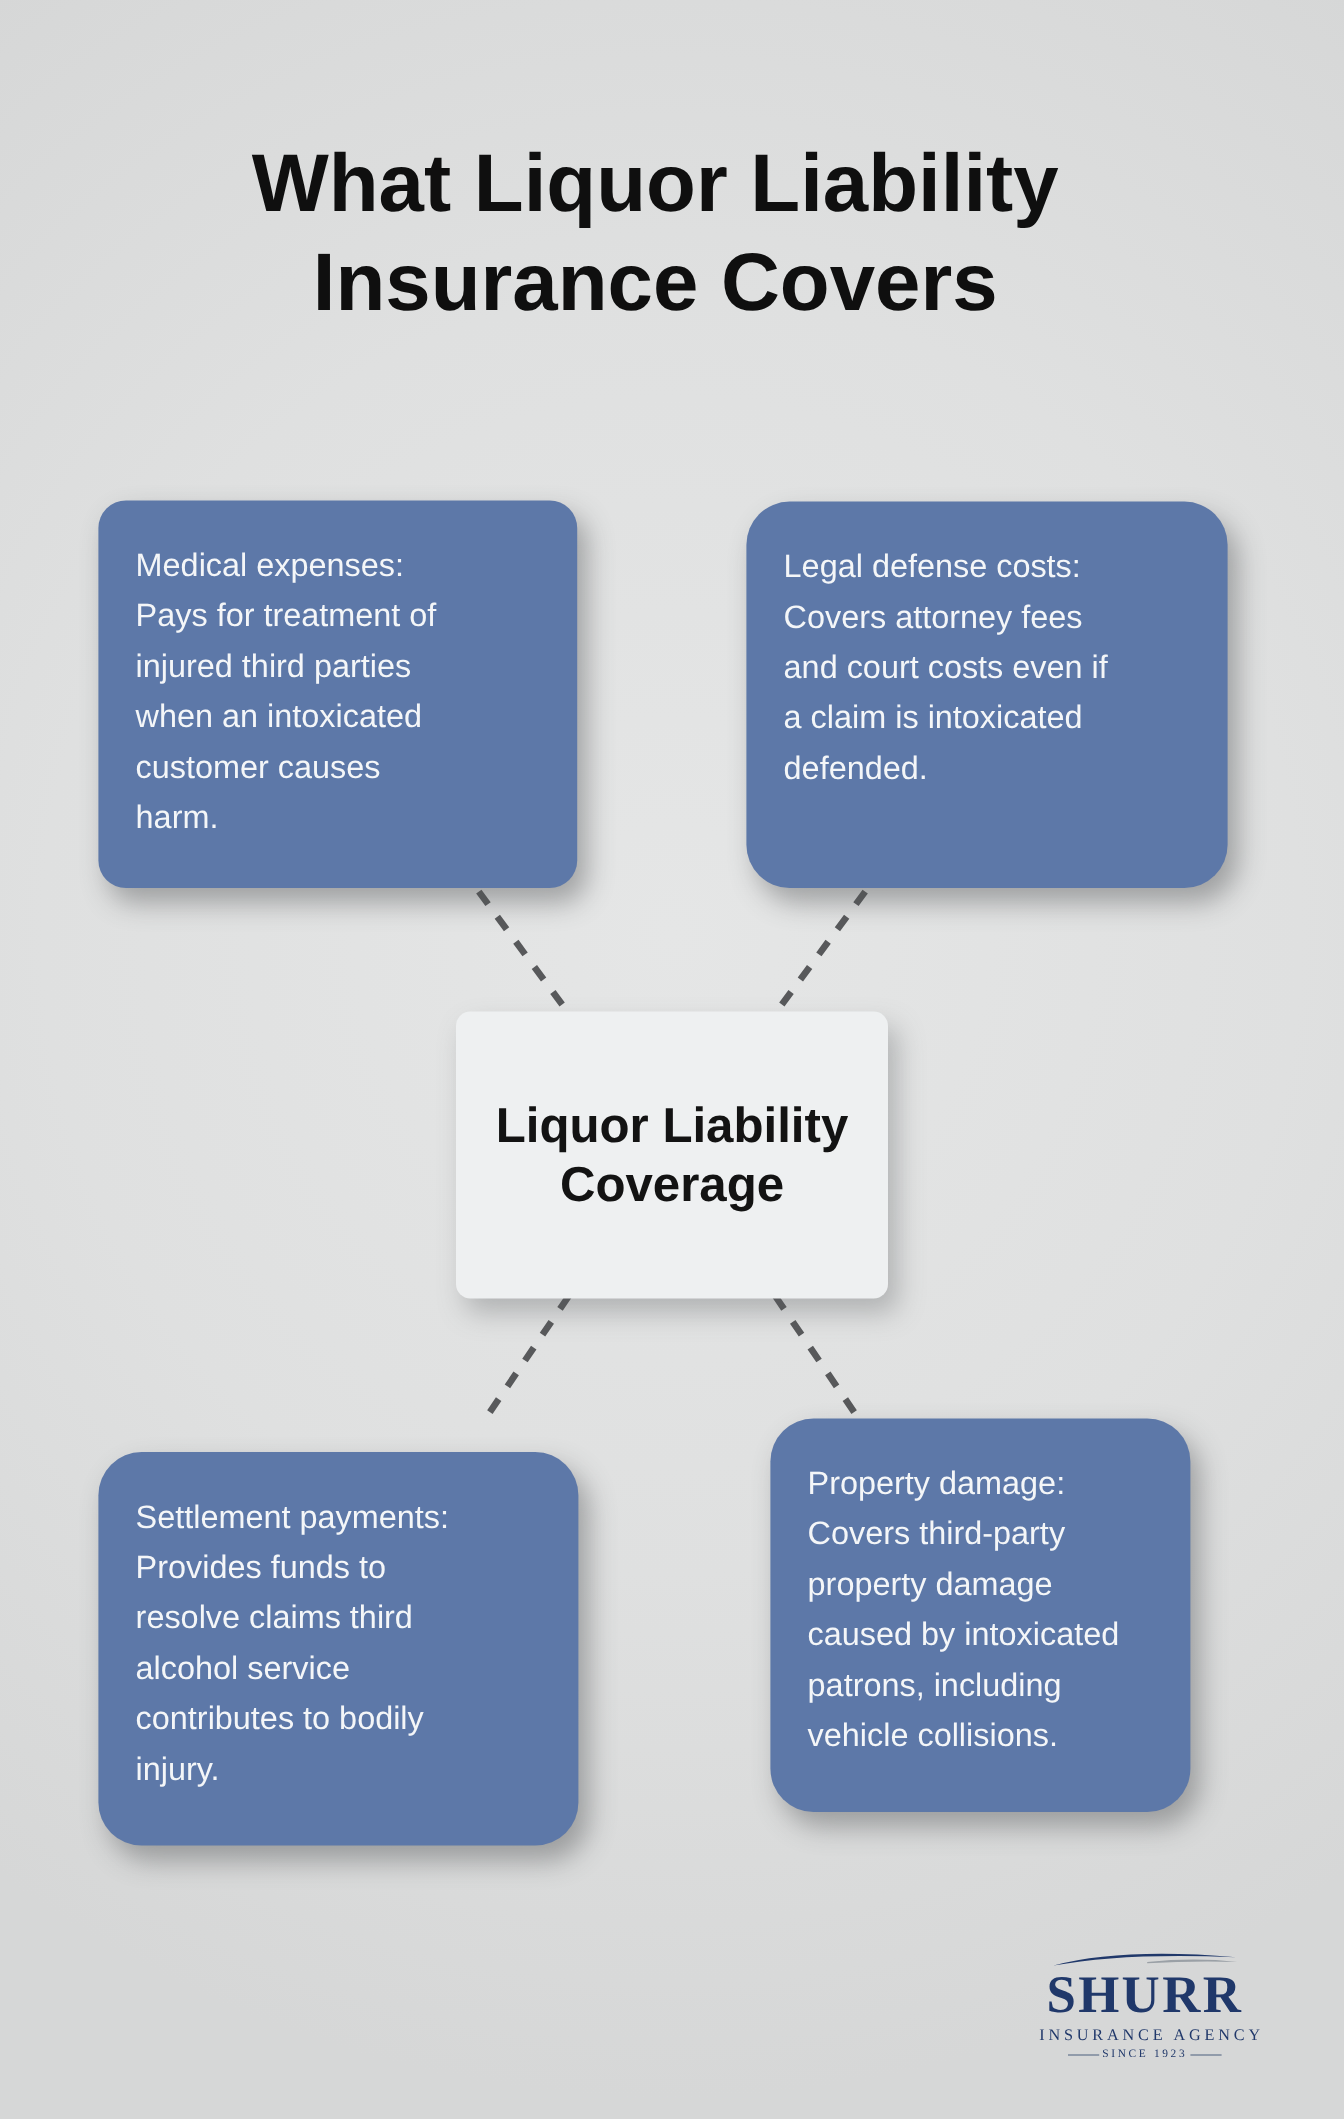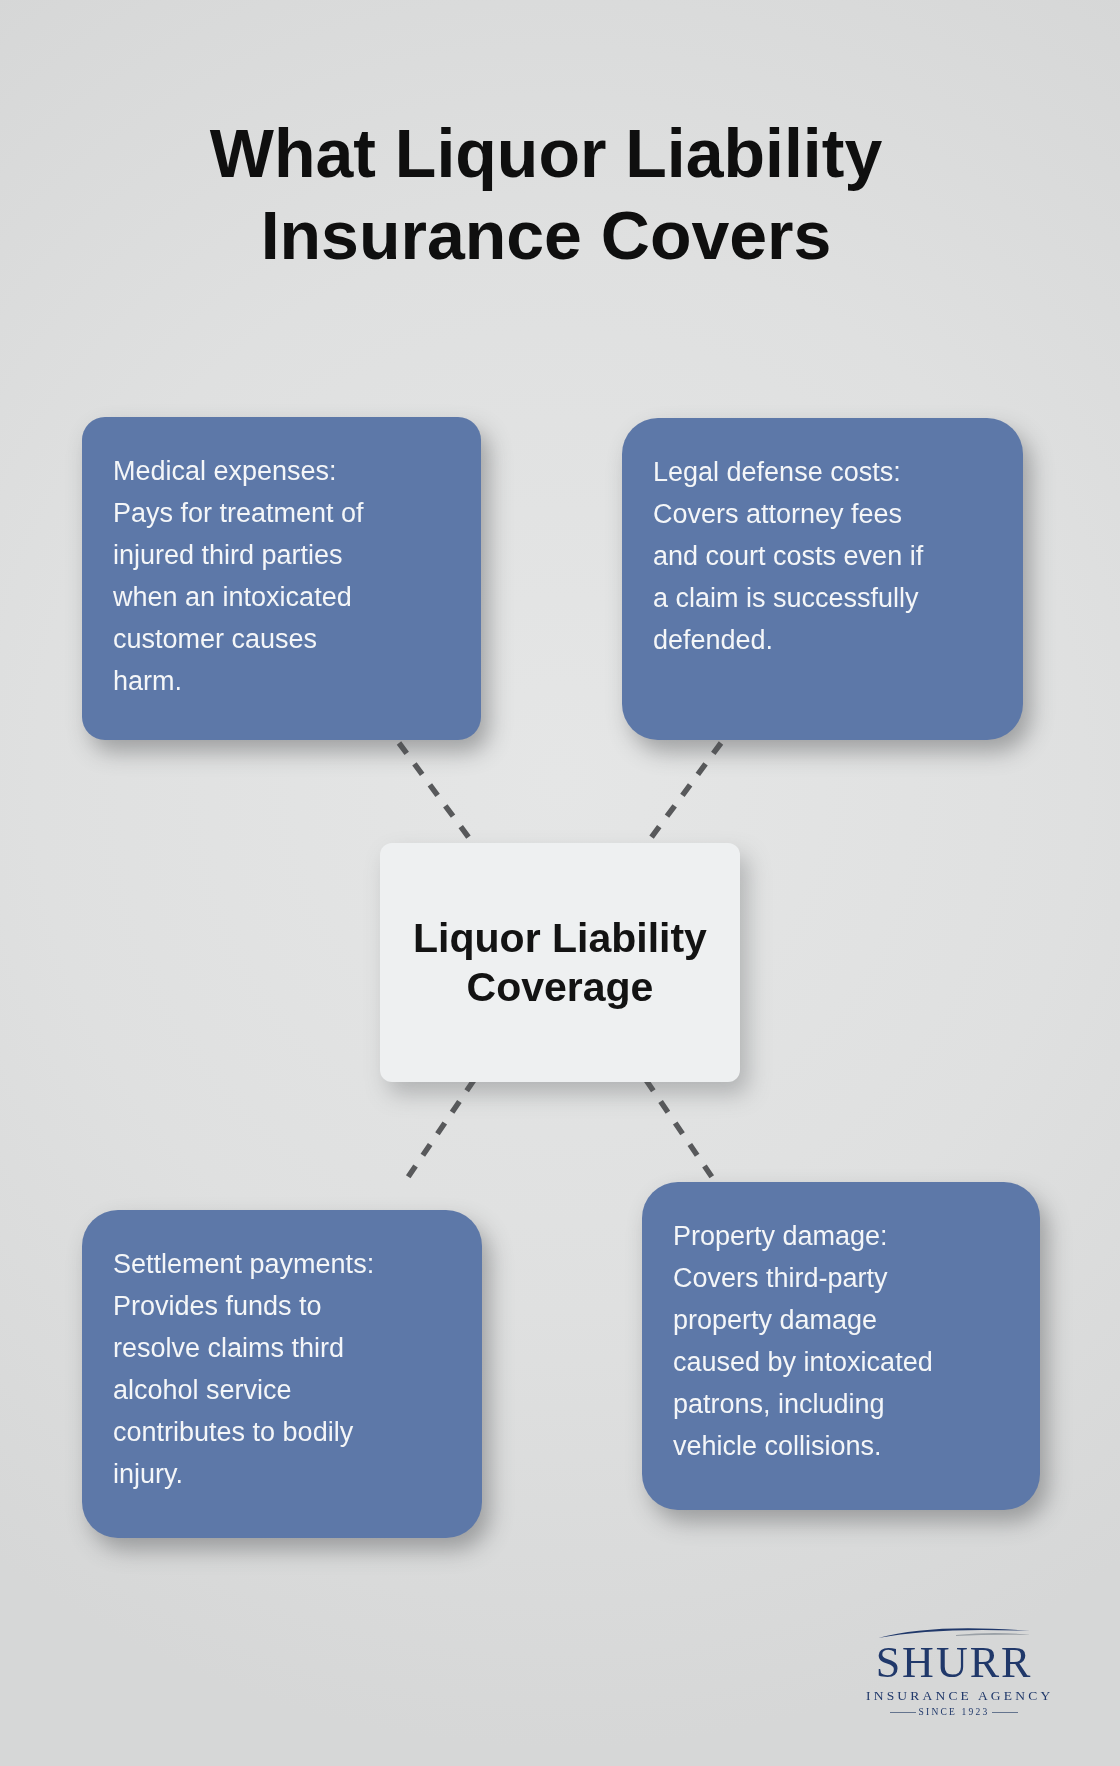--- a/index.html
+++ b/index.html
@@ -42,21 +42,21 @@
     font-size: 27px;
     line-height: 42px;
     padding: 33px 24px 0 31px;
     box-sizing: border-box;
   }
   .node .ln { white-space: nowrap; }
 
   .node-topleft     { left: 82px;  top: 417px;  width: 399px; height: 323px; border-radius: 23px; }
   .node-topright    { left: 622px; top: 418px;  width: 401px; height: 322px; }
   .node-bottomleft  { left: 82px;  top: 1210px; width: 400px; height: 328px; }
-  .node-bottomright { left: 642px; top: 1182px; width: 398px; height: 328px; }
+  .node-bottomright { left: 642px; top: 1182px; width: 350px; height: 328px; }
 
   .center-node {
     position: absolute;
     z-index: 2;
     left: 380px; top: 843px;
     width: 360px; height: 239px;
     background: #eef0f1;
     border-radius: 12px;
     box-shadow: 8px 12px 22px rgba(90, 92, 94, 0.35);
     display: flex;
@@ -77,21 +77,21 @@
     width: 176px;
     text-align: center;
     color: #20386a;
     font-family: "Liberation Serif", serif;
   }
   .logo-swoosh { display: block; margin: 0 auto -2px auto; }
   .logo-name {
     font-size: 44px;
     line-height: 46px;
     letter-spacing: 2px;
-    font-weight: 400;
+    font-weight: 700;
   }
   .logo-subtitle {
     font-size: 13.5px;
     line-height: 15px;
     letter-spacing: 3.2px;
     margin-top: 2px;
     white-space: nowrap;
   }
   .logo-tagline-row {
     display: flex;
@@ -131,21 +131,21 @@
     <div class="ln">injured third parties</div>
     <div class="ln">when an intoxicated</div>
     <div class="ln">customer causes</div>
     <div class="ln">harm.</div>
   </div>
 
   <div class="node node-topright">
     <div class="ln">Legal defense costs:</div>
     <div class="ln">Covers attorney fees</div>
     <div class="ln">and court costs even if</div>
-    <div class="ln">a claim is successfully</div>
+    <div class="ln">a claim is intoxicated</div>
     <div class="ln">defended.</div>
   </div>
 
   <div class="center-node">
     <div>Liquor Liability</div>
     <div>Coverage</div>
   </div>
 
   <div class="node node-bottomleft">
     <div class="ln">Settlement payments:</div>

